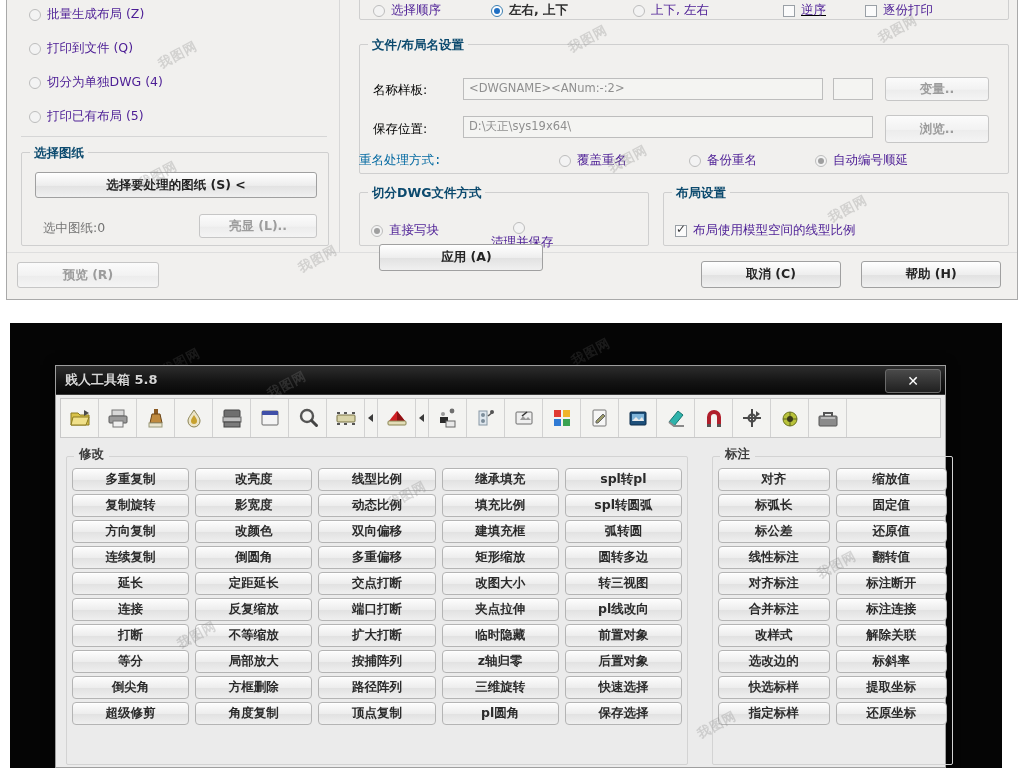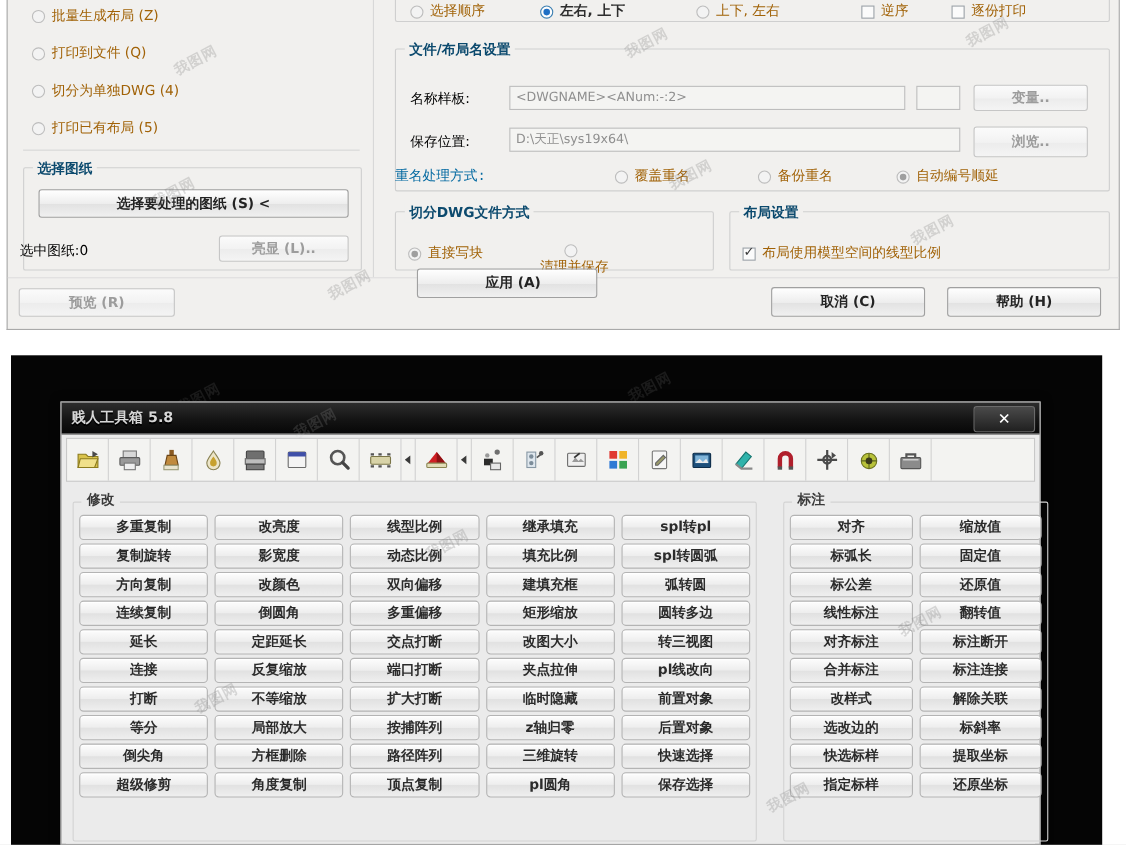--- a/index.html
+++ b/index.html
@@ -60,21 +60,21 @@
     border: 1px solid #9aa0a6; background: #fbfbfb;
     box-sizing: border-box; margin-right: 6px; flex: none;
     position: relative;
   }
   .chk.on::after {
     content: "✓"; position: absolute; left: 0px; top: -4px;
     font-size: 12px; color: #3b3b3b; line-height: 14px;
   }
 
   .lbl { font-size: 12.5px; color: #2e2e2e; white-space: nowrap; }
-  .lbl.dim { color: #a16207; }
+  .lbl.dim { color: #4c1d95; }
   .lbl.bold { font-weight: bold; }
 
   .static-lbl { position: absolute; font-size: 12.5px; white-space: nowrap; }
 
   .txtbox {
     position: absolute; box-sizing: border-box;
     background: #f4f4f2; border: 1px solid #bdbdbd;
     font-size: 11.5px; color: #8f8f8f;
     padding: 2px 5px; line-height: 15px;
     overflow: hidden; white-space: nowrap;
@@ -211,39 +211,39 @@
       <span class="radio dim"></span>
       <span class="lbl dim">打印已有布局 (5)</span>
     </div>
 
     <div style="position:absolute;left:14px;top:136px;width:306px;height:1px;background:#d6d6d6;"></div>
 
     <div class="grp" style="left:14px; top:152px; width:306px; height:92px;">
       <span class="grp-title">选择图纸</span>
     </div>
     <div class="btn" style="left:28px; top:172px; width:282px; height:26px;">选择要处理的图纸 (S) &lt;</div>
-    <span class="static-lbl bold" style="left:11px; top:220px; color:#000000;">选中图纸:0</span>
+    <span class="static-lbl bold" style="left:36px; top:220px; color:#737373;">选中图纸:0</span>
     <div class="btn dimbtn" style="left:192px; top:214px; width:118px; height:24px;">亮显 (L)..</div>
 
     <div style="position:absolute;left:332px;top:0;width:1px;height:252px;background:#d8d8d8;"></div>
 
     <div class="grp" style="left:352px; top:-16px; width:648px; height:34px;"></div>
     <div class="radio-row" style="left:366px; top:2px;">
       <span class="radio dim"></span>
       <span class="lbl dim">选择顺序</span>
     </div>
     <div class="radio-row" style="left:484px; top:2px;">
       <span class="radio on"></span>
       <span class="lbl bold">左右, 上下</span>
     </div>
     <div class="radio-row" style="left:626px; top:2px;">
       <span class="radio dim"></span>
       <span class="lbl dim">上下, 左右</span>
     </div>
-    <div class="radio-row" style="left:776px; top:2px;">
+    <div class="radio-row" style="left:776px; top:2px;text-decoration:underline;">
       <span class="chk"></span>
       <span class="lbl dim">逆序</span>
     </div>
     <div class="radio-row" style="left:858px; top:2px;">
       <span class="chk"></span>
       <span class="lbl dim">逐份打印</span>
     </div>
 
     <div class="grp" style="left:352px; top:44px; width:648px; height:128px;">
       <span class="grp-title">文件/布局名设置</span>

